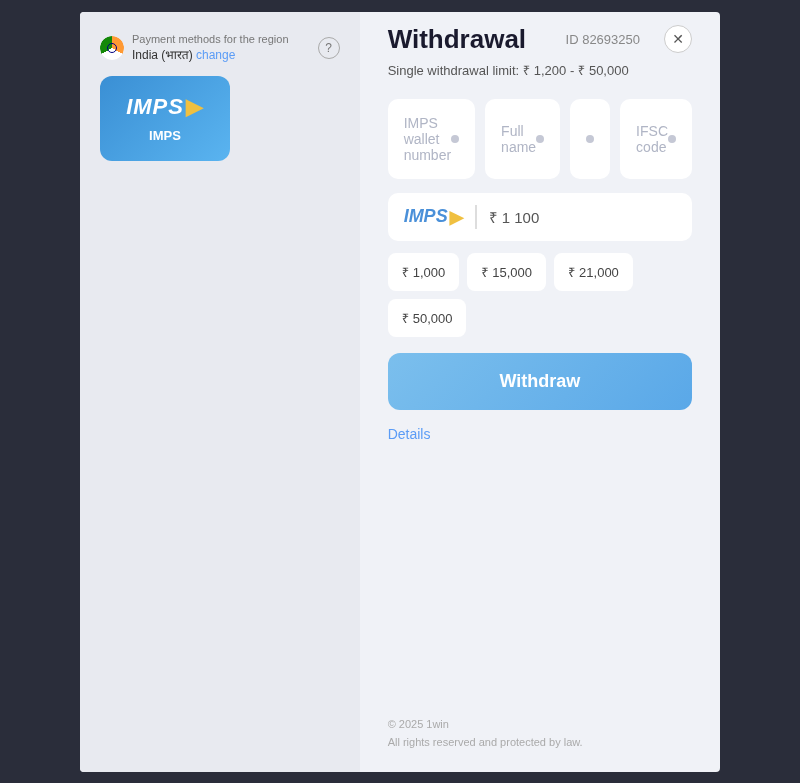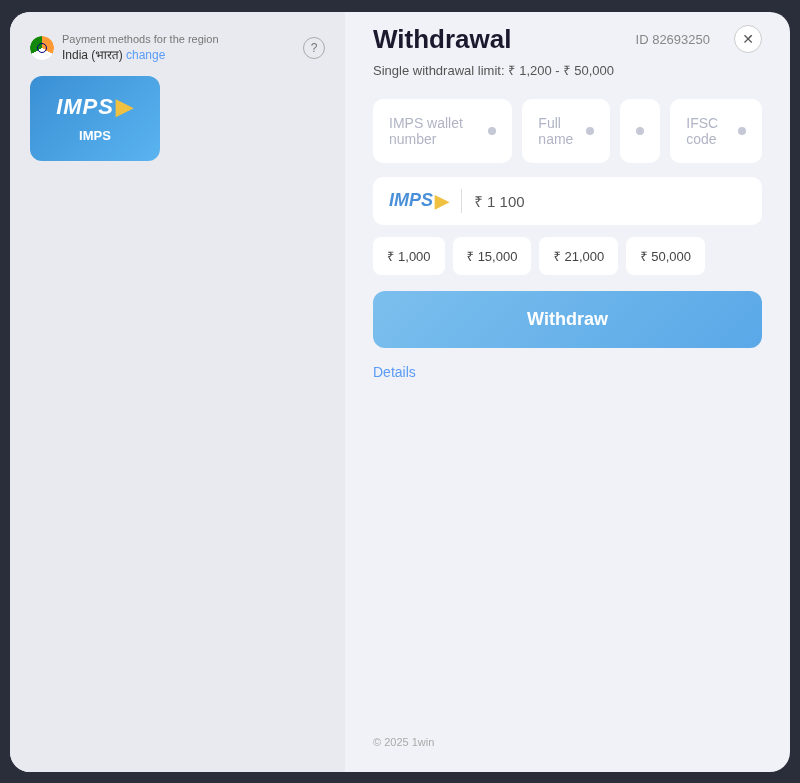--- a/index.html
+++ b/index.html
@@ -6,22 +6,22 @@
     body {
       background: #2a2d3a;
       display: flex;
       justify-content: center;
       align-items: center;
       min-height: 100vh;
       font-family: -apple-system, BlinkMacSystemFont, 'Segoe UI', sans-serif;
     }
     .modal {
       background: #f0f2f7;
-      border-radius: 20px;
-      width: 780px;
+      border-radius: 4px;
+      width: 640px;
       min-height: 760px;
       display: flex;
       overflow: hidden;
       position: relative;
     }
     .sidebar {
       width: 335px;
       background: #e8eaf0;
       padding: 20px;
       display: flex;
@@ -343,15 +343,16 @@
       <button class="quick-btn">₹ 21,000</button>
       <button class="quick-btn">₹ 50,000</button>
     </div>
 
     <button class="withdraw-btn">Withdraw</button>
 
     <a class="details-link">Details</a>
 
     <div class="footer">
       <div>© 2025 1win</div>
+      <div>All rights reserved and protected by law.</div>
     </div>
   </div>
 </div>
 
 </body></html>

